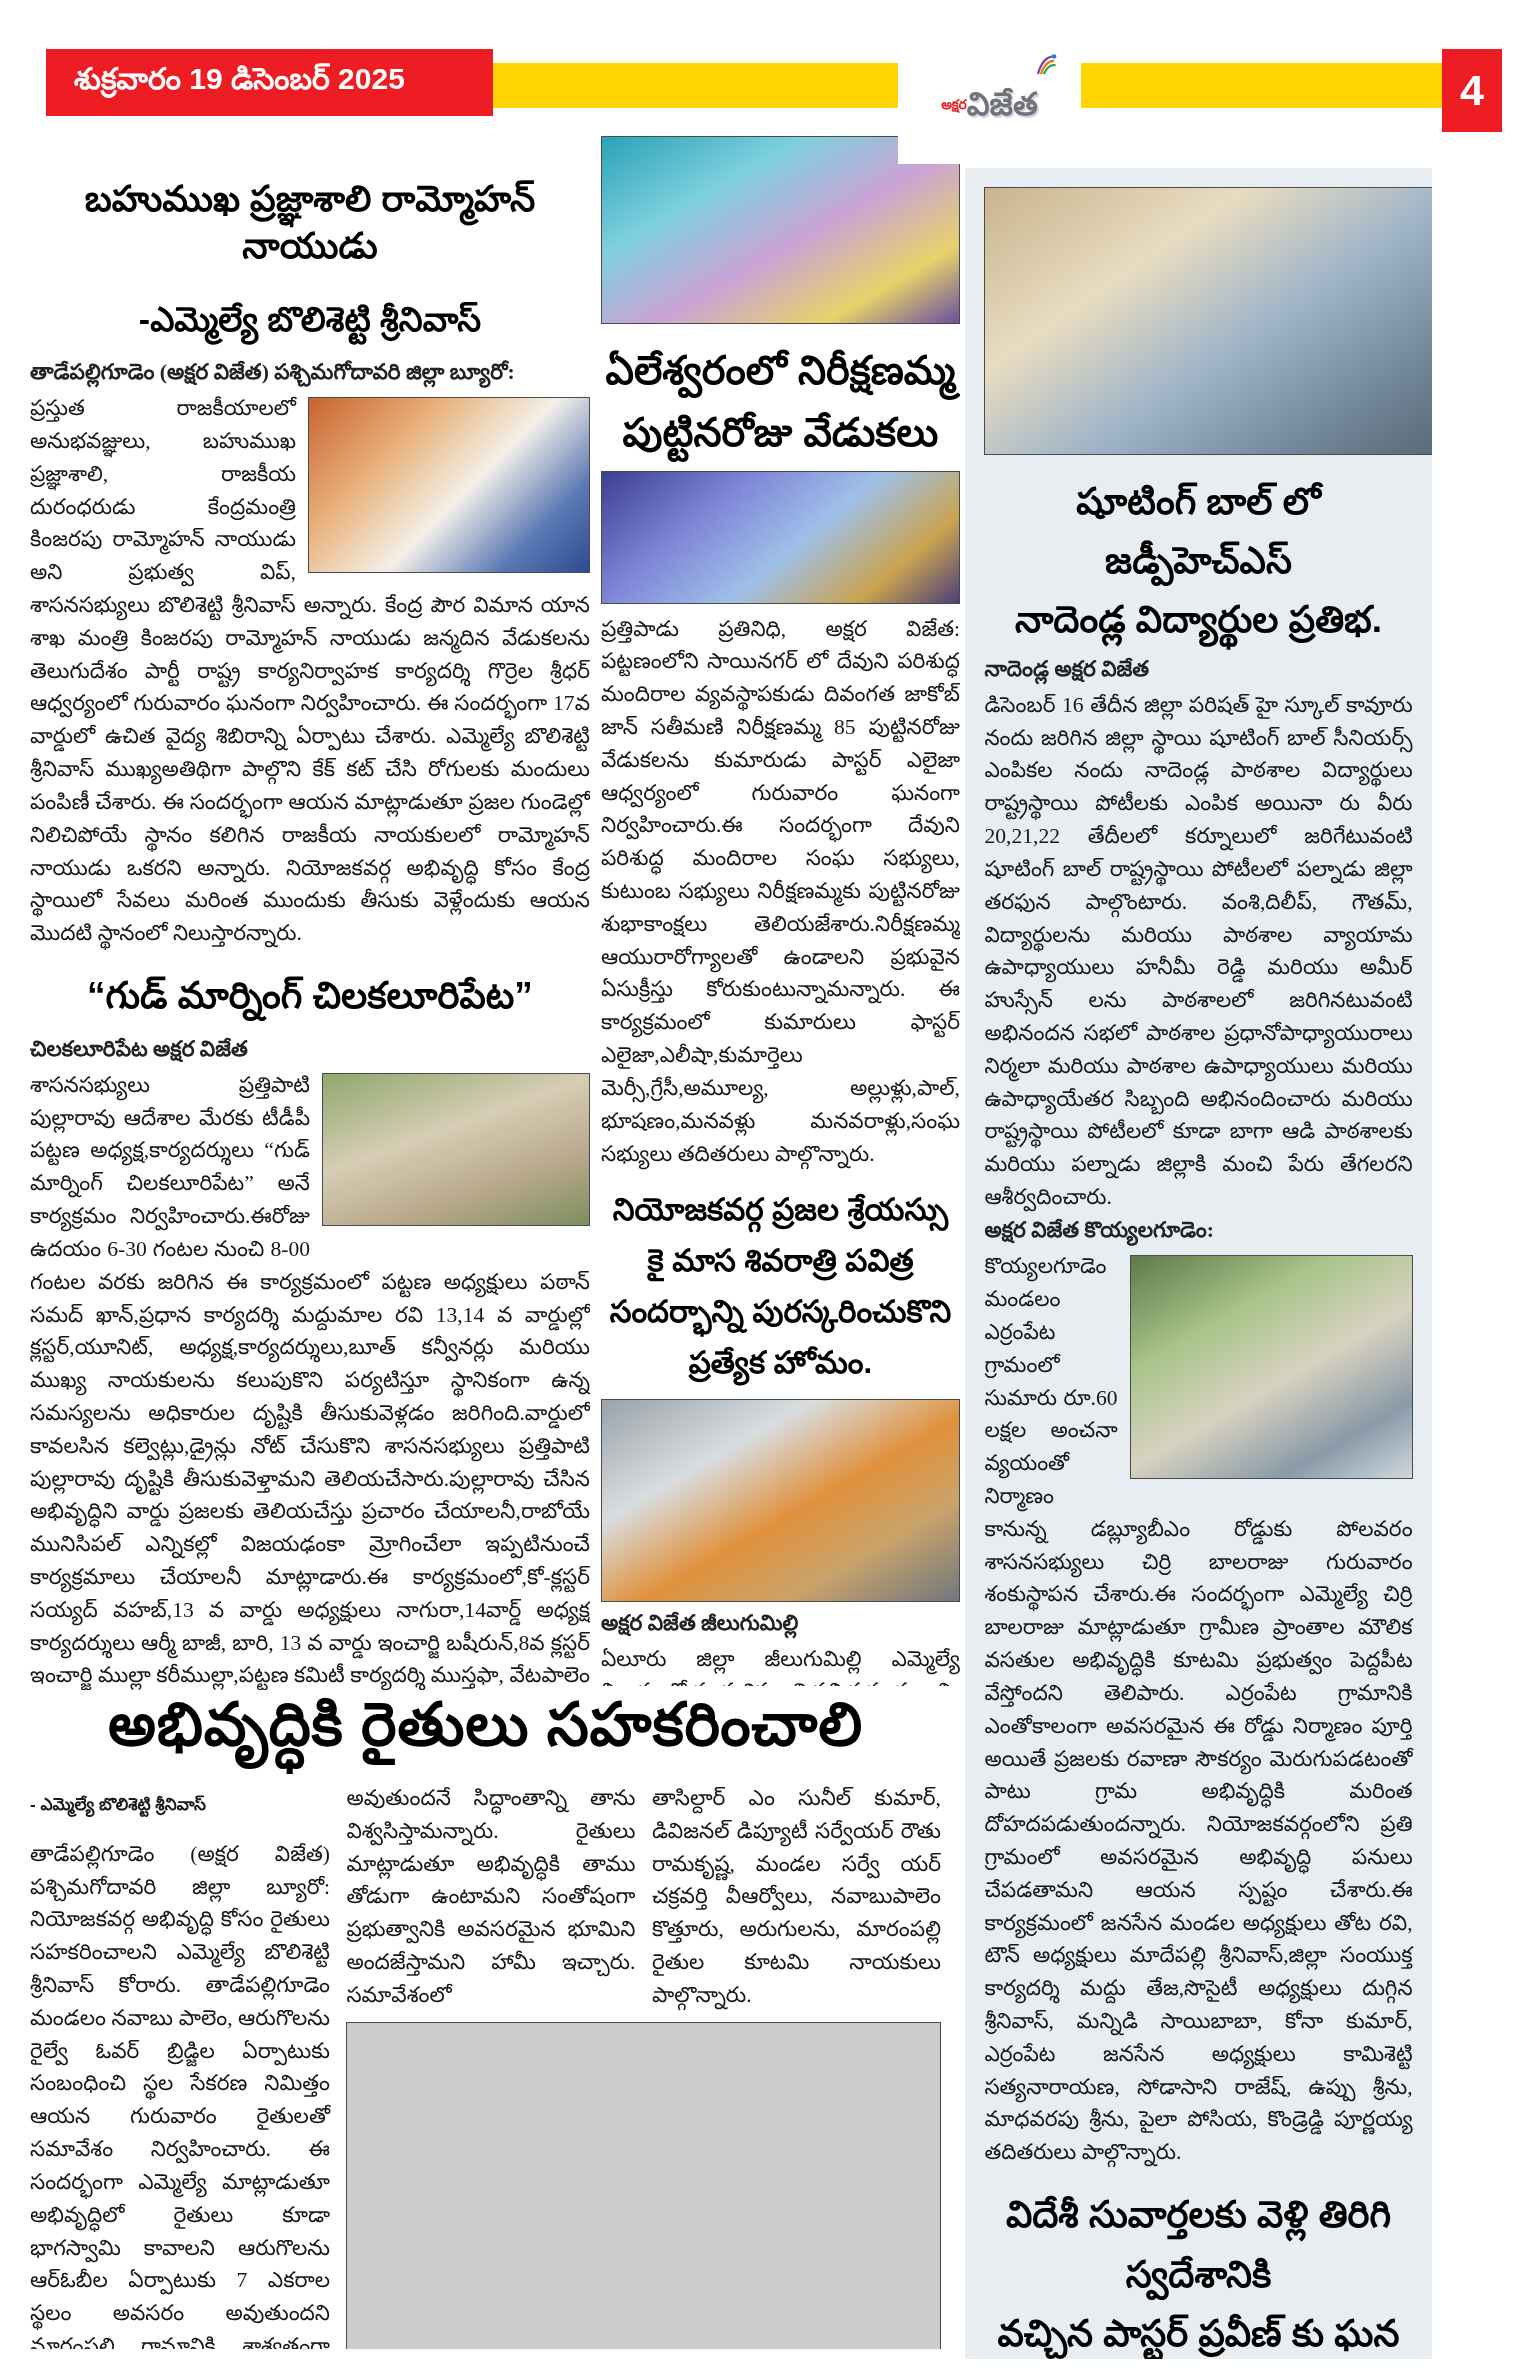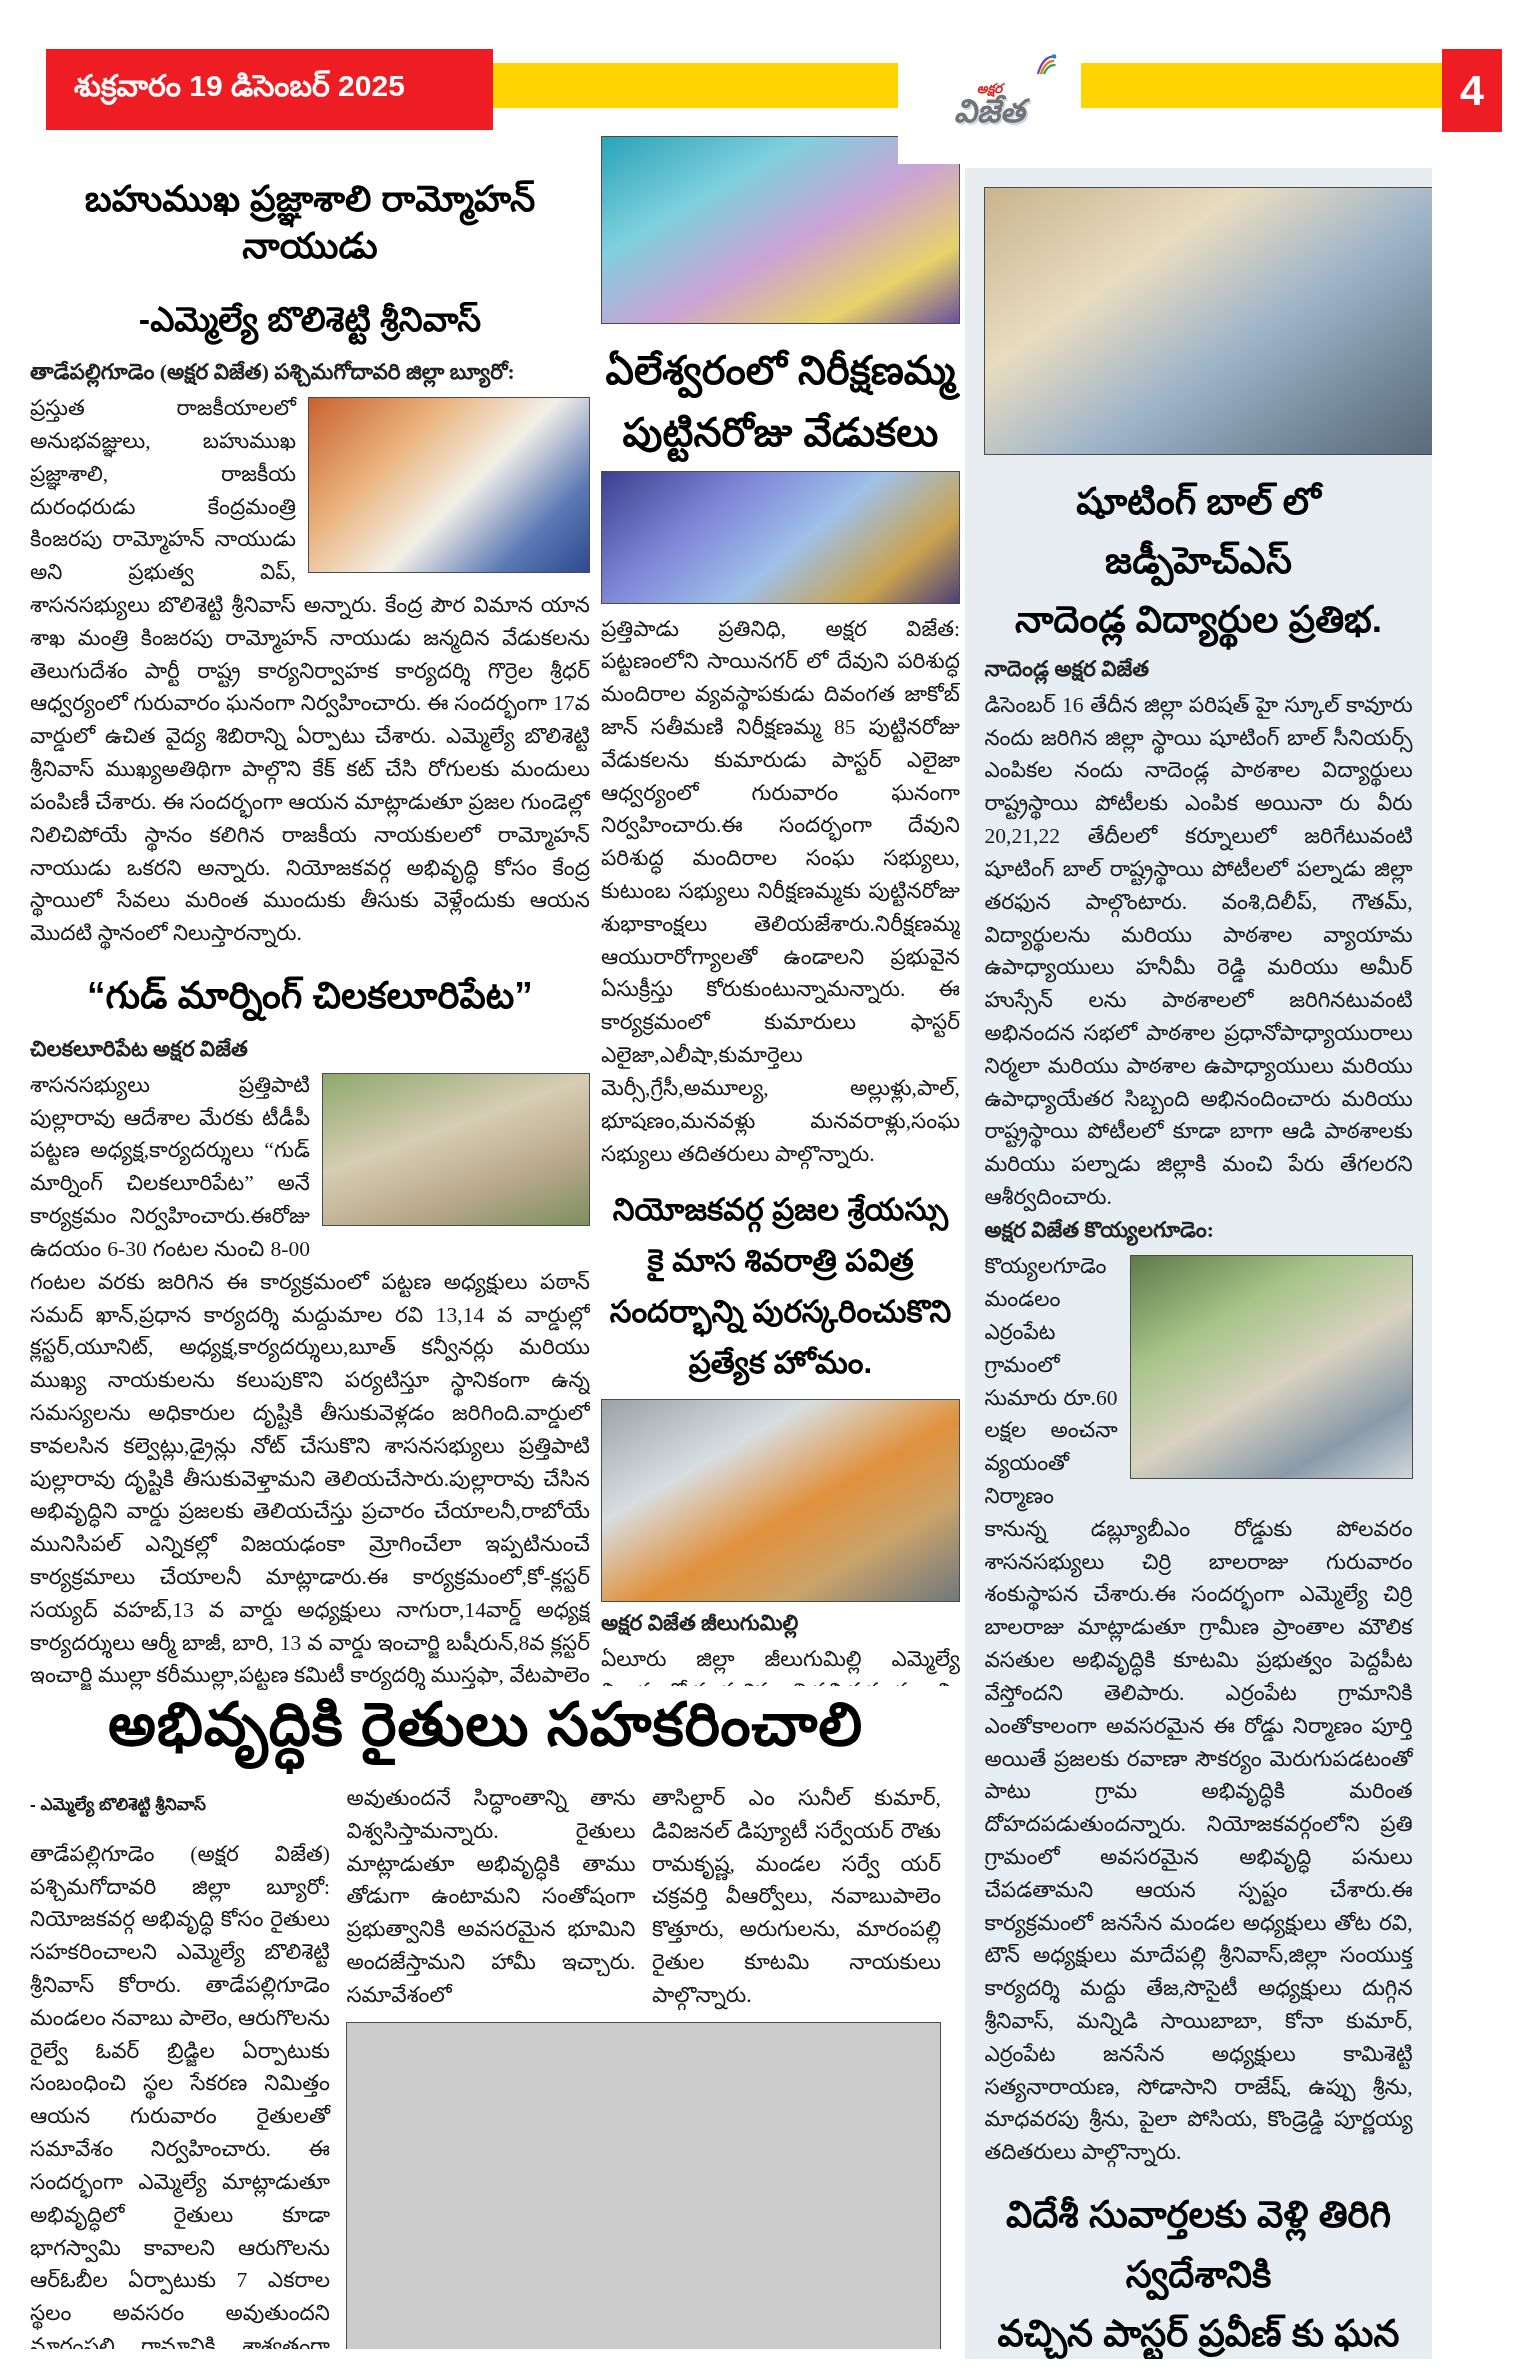--- a/index.html
+++ b/index.html
@@ -1,25 +1,25 @@
 <!DOCTYPE html>
 <html style="font-size:12px"><head>
 <meta charset="utf-8">
 <style>
   html,body{margin:0;padding:0;background:#ffffff;}
   .page{position:relative;width:1541px;height:2377px;background:#ffffff;overflow:hidden;
         font-family:"Liberation Serif", serif;color:#1a1a1a;}
 
   
-  .date-box{position:absolute;left:46px;top:49px;width:447px;height:81px;background:#ee1c23;
+  .date-box{position:absolute;left:46px;top:49px;width:447px;height:67px;background:#ee1c23;
             display:flex;align-items:center;padding-left:28px;box-sizing:border-box;}
   .date-box span{color:#ffffff;font-family:"Liberation Sans",sans-serif;font-weight:bold;font-size:30px;}
   .yellow-band{position:absolute;left:493px;top:63px;width:950px;height:45px;background:#ffd400;}
   .logo-box{position:absolute;left:898px;top:46px;width:183px;height:118px;background:#ffffff;
-            display:flex;flex-direction:column;align-items:center;justify-content:center;z-index:2;font-style:italic;}
+            display:flex;flex-direction:row;align-items:center;justify-content:center;z-index:2;}
   .logo-small{color:#e02020;font-family:"Liberation Sans",sans-serif;font-weight:bold;font-size:13.4px;line-height:1;}
   .logo-title{color:#737373;font-family:"Liberation Sans",sans-serif;font-weight:bold;font-size:32px;line-height:1.05;
               text-shadow:0 0 1.5px #ffffff,1.5px 1.5px 0 #c8d2ee;}
   .peacock{position:absolute;right:21px;top:6px;}
   .page-num-box{position:absolute;left:1442px;top:49px;width:60px;height:83px;background:#ee1c23;
                 display:flex;align-items:center;justify-content:center;z-index:1;}
   .page-num-box span{color:#ffffff;font-family:"Liberation Sans",sans-serif;font-weight:bold;font-size:43px;}
 
   
   h1,h2,h3,p,figure{margin:0;padding:0;}

